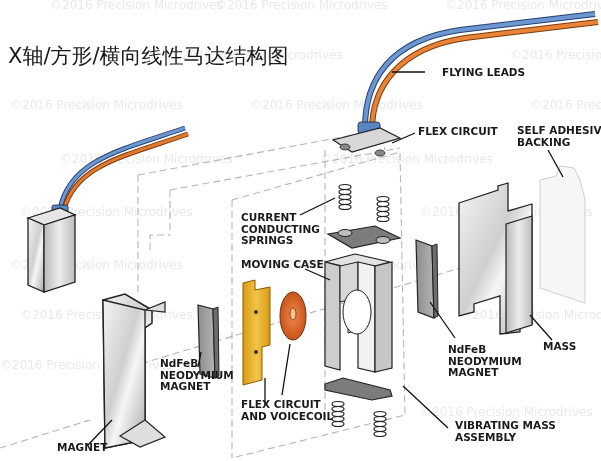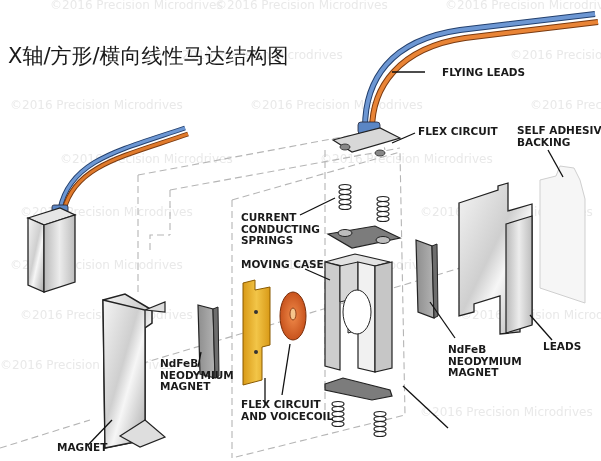--- a/index.html
+++ b/index.html
@@ -205,20 +205,22 @@
   <div class="lbl" style="left:418px;top:126px;">FLEX CIRCUIT</div>
   <div class="lbl" style="left:517px;top:125px;">SELF ADHESIVE
 BACKING</div>
   <div class="lbl" style="left:241px;top:212px;">CURRENT
 CONDUCTING
 SPRINGS</div>
   <div class="lbl" style="left:241px;top:259px;">MOVING CASE</div>
   <div class="lbl" style="left:448px;top:344px;">NdFeB
 NEODYMIUM
 MAGNET</div>
-  <div class="lbl" style="left:543px;top:341px;">LEADS</div>
+  <div class="lbl" style="left:543px;top:341px;">MASS</div>
   <div class="lbl" style="left:160px;top:358px;">NdFeB
 NEODYMIUM
 MAGNET</div>
   <div class="lbl" style="left:241px;top:399px;">FLEX CIRCUIT
 AND VOICECOIL</div>
+  <div class="lbl" style="left:455px;top:420px;">VIBRATING MASS
+ASSEMBLY</div>
   <div class="lbl" style="left:57px;top:442px;">MAGNET</div>
 </div>
 
 </body></html>

